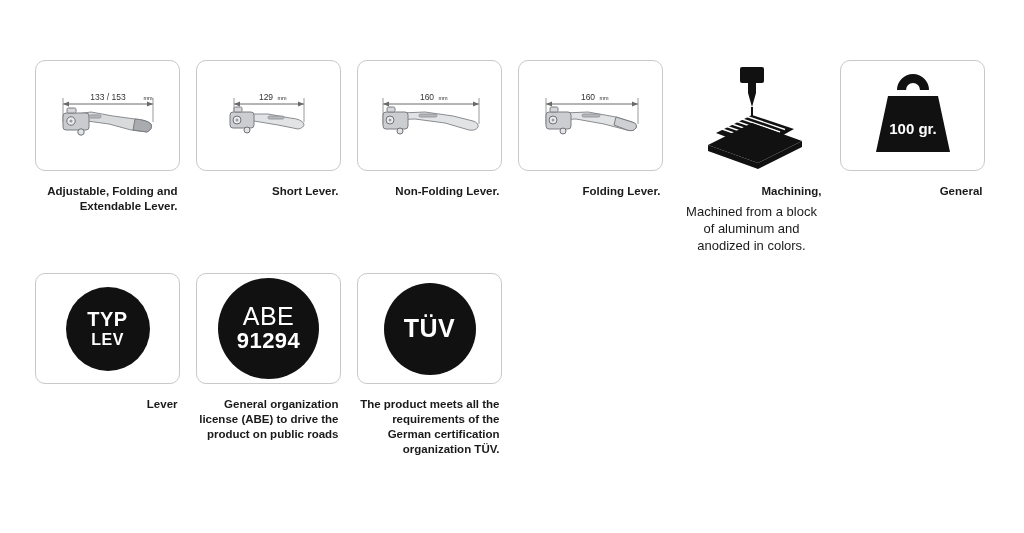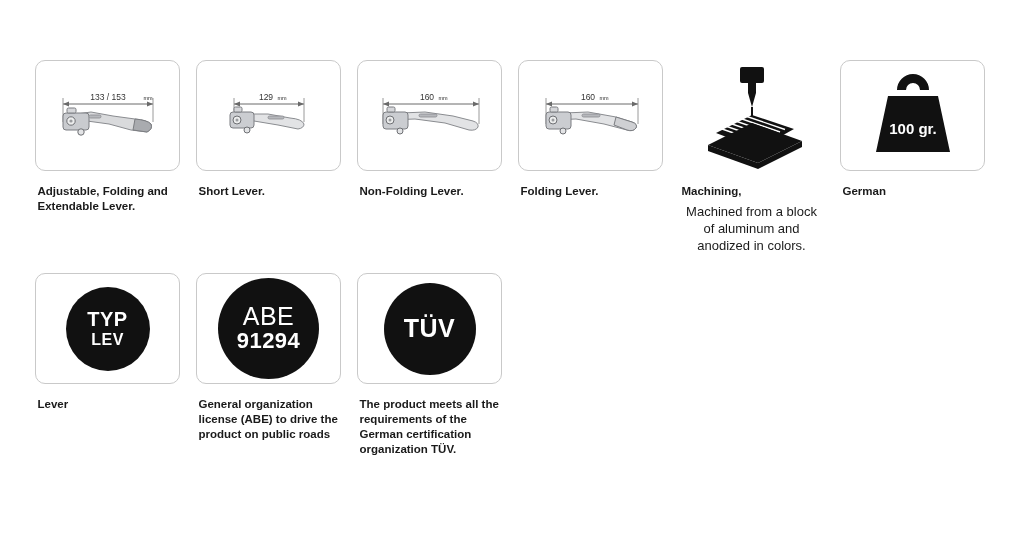--- a/index.html
+++ b/index.html
@@ -50,21 +50,21 @@
     overflow: hidden;
     position: relative;
   }
   .box.plain {
     border: none;
   }
   .caption {
     margin-top: 13px;
     font-size: 11.5px;
     line-height: 15px;
-    text-align: left;
+    text-align: right;
     font-weight: bold;
     color: #1a1a1a;
     width: 140px;
   }
   .subcaption {
     margin-top: 4px;
     font-size: 13px;
     line-height: 17px;
     text-align: center;
     font-weight: normal;
@@ -229,21 +229,21 @@
     </div>
 
     <div class="cell">
       <div class="box">
         <svg width="110" height="100" viewBox="0 0 110 100">
           <path d="M55 8 a16 16 0 0 1 16 16 h-9 a7 7 0 0 0 -14 0 h-9 a16 16 0 0 1 16 -16 z" fill="#111"></path>
           <path d="M30 30 h50 l12 56 h-74 z" fill="#111"></path>
           <text x="55" y="68" font-family="Liberation Sans, sans-serif" font-size="15" font-weight="bold" fill="#ffffff" text-anchor="middle">100 gr.</text>
         </svg>
       </div>
-      <div class="caption">German</div>
+      <div class="caption">General</div>
     </div>
   </div>
 
   <div class="row row-2">
 
     <div class="cell">
       <div class="box">
         <div class="badge-circle c-typ">
           <div class="l1">TYP</div>
           <div class="l2">LEV</div>

